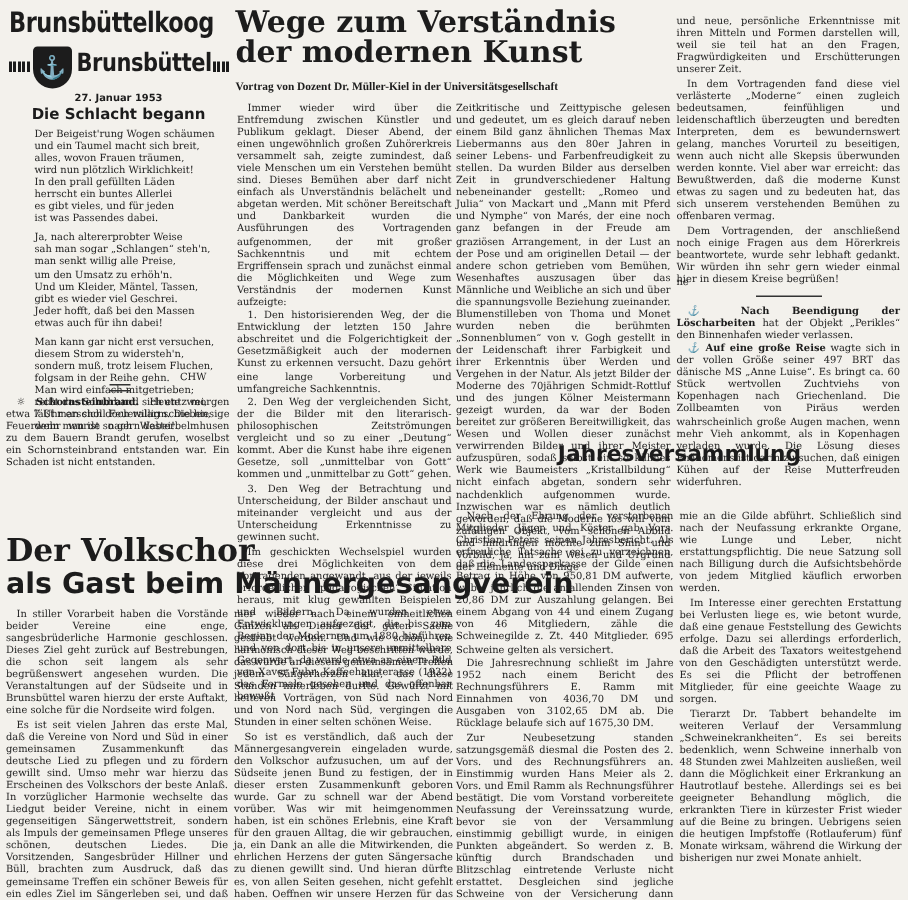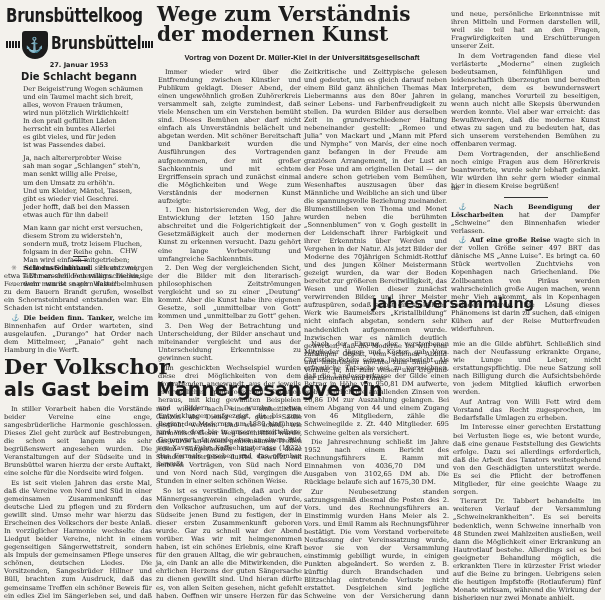--- a/index.html
+++ b/index.html
@@ -20,21 +20,21 @@
          letter-spacing:-0.3px;transform:scaleY(1.25);transform-origin:left top;white-space:nowrap;}
   .mast2{font-family:"DejaVu Sans","Liberation Sans",sans-serif;font-weight:900;font-size:14px;
          letter-spacing:-0.3px;transform:scaleY(1.2);transform-origin:left top;white-space:nowrap;}
   .crest{width:26px;height:28px;background:#1c1c1c;border-radius:3px 3px 13px 13px;
          display:flex;align-items:center;justify-content:center;color:#f3f1ec;font-size:15px;}
   .band{height:7px;background:repeating-linear-gradient(90deg,#1c1c1c 0 2px,#f3f1ec 2px 3px);}
   .date{font-family:"DejaVu Sans","Liberation Sans",sans-serif;font-weight:bold;font-size:6.6px;text-align:center;}
   .h-small{font-family:"DejaVu Sans","Liberation Sans",sans-serif;font-weight:bold;font-size:10px;text-align:center;white-space:nowrap;}
   .h-big{font-family:"DejaVu Sans","Liberation Sans",sans-serif;font-weight:bold;text-align:center;white-space:nowrap;line-height:1.02;}
   .h-slab{font-family:"DejaVu Serif","Liberation Serif",serif;font-weight:bold;white-space:nowrap;line-height:1.02;}
-  .sub{font-family:Liberation Sans, sans-serif;font-weight:bold;font-size:7.6px;text-align:center;white-space:nowrap;}
+  .sub{font-family:Liberation Serif, serif;font-weight:bold;font-size:7.6px;white-space:nowrap;}
   .dbl{width:14px;height:3px;border-top:1px solid #333;border-bottom:1px solid #333;margin:6px auto;}
   .sep{width:44px;border-top:1.5px solid #333;margin:5px auto;}
 </style>
 </head>
 <body>
 
 <div class="abs" style="left:4px;top:4px;width:150px;height:56px;">
   <div class="mast1" style="position:absolute;left:2px;top:0;">Brunsbüttelkoog</div>
   <div class="band" style="position:absolute;left:2px;top:37px;width:14px;"></div>
   <div class="crest" style="position:absolute;left:18px;top:27px;">
@@ -76,21 +76,20 @@
     <span class="line">reißt das Schuhband sich entzwei,</span>
     <span class="line">läßt man sich doch willig schieben,</span>
     <span class="line">denn man ist so gern dabei!</span>
   </div>
 </div>
 <div class="abs col sign" style="left:120px;top:247px;width:32px;">CHW</div>
 <div class="abs dbl" style="left:73px;top:256px;margin:0;"></div>
 
 <div class="abs col" style="left:4px;top:264px;width:149px;">
   <p><span>☼</span> <span class="b">Schornsteinbrand.</span> <span>Heute morgen etwa 7 Uhr erscholl Feueralarm. Die hiesige Feuerwehr wurde nach Westerbelmhusen zu dem Bauern Brandt gerufen, woselbst ein Schornsteinbrand entstanden war. Ein Schaden ist nicht entstanden.</span></p>
-  <p><span class="ital">⚓</span> <span class="b">Die beiden finn. Tanker,</span> <span>welche im Binnenhafen auf Order warteten, sind ausgelaufen. „Durango“ hat Order nach dem Mittelmeer, „Panaio“ geht nach Hamburg in die Werft.</span></p>
 </div>
 
 <div class="abs h-slab" style="left:157px;top:4px;width:290px;font-size:20px;">
   <div>Wege zum Verständnis</div>
   <div>der modernen Kunst</div>
 </div>
 <div class="abs sub" style="left:157px;top:53px;width:290px;">Vortrag von Dozent Dr. Müller-Kiel in der Universitätsgesellschaft</div>
 
 <div class="abs col" style="left:158px;top:68px;width:143px;">
   <p>Immer wieder wird über die Entfremdung zwischen Künstler und Publikum geklagt. Dieser Abend, der einen ungewöhnlich großen Zuhörerkreis versammelt sah, zeigte zumindest, daß viele Menschen um ein Verstehen bemüht sind. Dieses Bemühen aber darf nicht einfach als Unverständnis belächelt und abgetan werden. Mit schöner Bereitschaft und Dankbarkeit wurden die Ausführungen des Vortragenden aufgenommen, der mit großer Sachkenntnis und mit echtem Ergriffensein sprach und zunächst einmal die Möglichkeiten und Wege zum Verständnis der modernen Kunst aufzeigte:</p>
@@ -101,35 +100,34 @@
 </div>
 <div class="abs col" style="left:304px;top:68px;width:143px;">
   <p class="noind">Zeitkritische und Zeittypische gelesen und gedeutet, um es gleich darauf neben einem Bild ganz ähnlichen Themas Max Liebermanns aus den 80er Jahren in seiner Lebens- und Farbenfreudigkeit zu stellen. Da wurden Bilder aus derselben Zeit in grundverschiedener Haltung nebeneinander gestellt: „Romeo und Julia“ von Mackart und „Mann mit Pferd und Nymphe“ von Marés, der eine noch ganz befangen in der Freude am graziösen Arrangement, in der Lust an der Pose und am originellen Detail — der andere schon getrieben vom Bemühen, Wesenhaftes auszusagen über das Männliche und Weibliche an sich und über die spannungsvolle Beziehung zueinander. Blumenstilleben von Thoma und Monet wurden neben die berühmten „Sonnenblumen“ von v. Gogh gestellt in der Leidenschaft ihrer Farbigkeit und ihrer Erkenntnis über Werden und Vergehen in der Natur. Als jetzt Bilder der Moderne des 70jährigen Schmidt-Rottluf und des jungen Kölner Meistermann gezeigt wurden, da war der Boden bereitet zur größeren Bereitwilligkeit, das Wesen und Wollen dieser zunächst verwirrenden Bilder und ihrer Meister aufzuspüren, sodaß selbst ein so kühnes Werk wie Baumeisters „Kristallbildung“ nicht einfach abgetan, sondern sehr nachdenklich aufgenommen wurde. Inzwischen war es nämlich deutlich geworden, daß die Moderne los will vom zufälligen Objekt, vom schönen Abbild und hindringen möchte zum Sinn- und Vorbild, ja, hin zum Wesen und Urgrund der Elemente und Dinge</p>
 </div>
 <div class="abs col" style="left:451px;top:10px;width:149px;">
   <p class="noind">und neue, persönliche Erkenntnisse mit ihren Mitteln und Formen darstellen will, weil sie teil hat an den Fragen, Fragwürdigkeiten und Erschütterungen unserer Zeit.</p>
   <p>In dem Vortragenden fand diese viel verlästerte „Moderne“ einen zugleich bedeutsamen, feinfühligen und leidenschaftlich überzeugten und beredten Interpreten, dem es bewundernswert gelang, manches Vorurteil zu beseitigen, wenn auch nicht alle Skepsis überwunden werden konnte. Viel aber war erreicht: das Bewußtwerden, daß die moderne Kunst etwas zu sagen und zu bedeuten hat, das sich unserem verstehenden Bemühen zu offenbaren vermag.</p>
   <p>Dem Vortragenden, der anschließend noch einige Fragen aus dem Hörerkreis beantwortete, wurde sehr lebhaft gedankt. Wir würden ihn sehr gern wieder einmal hier in diesem Kreise begrüßen!</p>
   <div class="sign" style="padding-right:8px;margin-top:-8px;">ne</div>
   <div class="sep"></div>
-  <p><span class="ital">⚓</span> <span class="b">Nach Beendigung der Löscharbeiten</span> <span>hat der Dampfer „Schweine“ den Binnenhafen wieder verlassen.</span></p>
+  <p><span class="ital">⚓</span> <span class="b">Nach Beendigung der Löscharbeiten</span> <span>hat der Objekt „Perikles“ den Binnenhafen wieder verlassen.</span></p>
   <p><span class="ital">⚓</span> <span class="b">Auf eine große Reise</span> <span>wagte sich in der vollen Größe seiner 497 BRT das dänische MS „Anne Luise“. Es bringt ca. 60 Stück wertvollen Zuchtviehs von Kopenhagen nach Griechenland. Die Zollbeamten von Piräus werden wahrscheinlich große Augen machen, wenn mehr Vieh ankommt, als in Kopenhagen verladen wurde. Die Lösung dieses Phänomens ist darin zu suchen, daß einigen Kühen auf der Reise Mutterfreuden widerfuhren.</span></p>
 </div>
 
 <div class="abs h-big" style="left:304px;top:296px;width:298px;font-size:14.5px;">
   <div>Jahresversammlung</div>
 </div>
 <div class="abs col" style="left:304px;top:340px;width:145px;">
   <p>Nach der Ehrung der verstorbenen Mitglieder Jäger und Köster gab Vors. Christian Peters seinen Jahresbericht. Als erfreuliche Tatsache sei zu verzeichnen, daß die Landessparkasse der Gilde einen Betrag in Höhe von 950,81 DM aufwerte, wobei jährlich die anfallenden Zinsen von 20,86 DM zur Auszahlung gelangen. Bei einem Abgang von 44 und einem Zugang von 46 Mitgliedern, zähle die Schweinegilde z. Zt. 440 Mitglieder. 695 Schweine gelten als versichert.</p>
   <p>Die Jahresrechnung schließt im Jahre 1952 nach einem Bericht des Rechnungsführers E. Ramm mit Einnahmen von 4036,70 DM und Ausgaben von 3102,65 DM ab. Die Rücklage belaufe sich auf 1675,30 DM.</p>
   <p>Zur Neubesetzung standen satzungsgemäß diesmal die Posten des 2. Vors. und des Rechnungsführers an. Einstimmig wurden Hans Meier als 2. Vors. und Emil Ramm als Rechnungsführer bestätigt. Die vom Vorstand vorbereitete Neufassung der Vereinssatzung wurde, bevor sie von der Versammlung einstimmig gebilligt wurde, in einigen Punkten abgeändert. So werden z. B. künftig durch Brandschaden und Blitzschlag eintretende Verluste nicht erstattet. Desgleichen sind jegliche Schweine von der Versicherung dann ausgeschlossen, wenn sich im gleichen Stall auch Abschlußschweine befinden. Tragende Sauen gelten nur dann als versichert, wenn der Versicherungsnehmer die doppelte Prä-</p>
 </div>
 <div class="abs col" style="left:453px;top:340px;width:148px;">
   <p class="noind">mie an die Gilde abführt. Schließlich sind nach der Neufassung erkrankte Organe, wie Lunge und Leber, nicht erstattungspflichtig. Die neue Satzung soll nach Billigung durch die Aufsichtsbehörde von jedem Mitglied käuflich erworben werden.</p>
-  <p>Auf Antrag von Willi Fett wird dem Vorstand das Recht zugesprochen, im Bedarfsfalle Umlagen zu erheben.</p>
   <p>Im Interesse einer gerechten Erstattung bei Verlusten liege es, wie betont wurde, daß eine genaue Feststellung des Gewichts erfolge. Dazu sei allerdings erforderlich, daß die Arbeit des Taxators weitestgehend von den Geschädigten unterstützt werde. Es sei die Pflicht der betroffenen Mitglieder, für eine geeichte Waage zu sorgen.</p>
   <p>Tierarzt Dr. Tabbert behandelte im weiteren Verlauf der Versammlung „Schweinekrankheiten“. Es sei bereits bedenklich, wenn Schweine innerhalb von 48 Stunden zwei Mahlzeiten ausließen, weil dann die Möglichkeit einer Erkrankung an Hautrotlauf bestehe. Allerdings sei es bei geeigneter Behandlung möglich, die erkrankten Tiere in kürzester Frist wieder auf die Beine zu bringen. Uebrigens seien die heutigen Impfstoffe (Rotlauferum) fünf Monate wirksam, während die Wirkung der bisherigen nur zwei Monate anhielt.</p>
 
 </div>
 
 <div class="abs h-slab" style="left:4px;top:356px;width:300px;font-size:21px;">Der Volkschor</div>
 <div class="abs h-big" style="left:4px;top:380px;width:300px;font-size:19px;">als Gast beim Männergesangverein</div>
 
 <div class="abs col" style="left:4px;top:405px;width:148px;">
   <p>In stiller Vorarbeit haben die Vorstände beider Vereine eine enge, sangesbrüderliche Harmonie geschlossen. Dieses Ziel geht zurück auf Bestrebungen, die schon seit langem als sehr begrüßenswert angesehen wurden. Die Veranstaltungen auf der Südseite und in Brunsbüttel waren hierzu der erste Auftakt, eine solche für die Nordseite wird folgen.</p>

